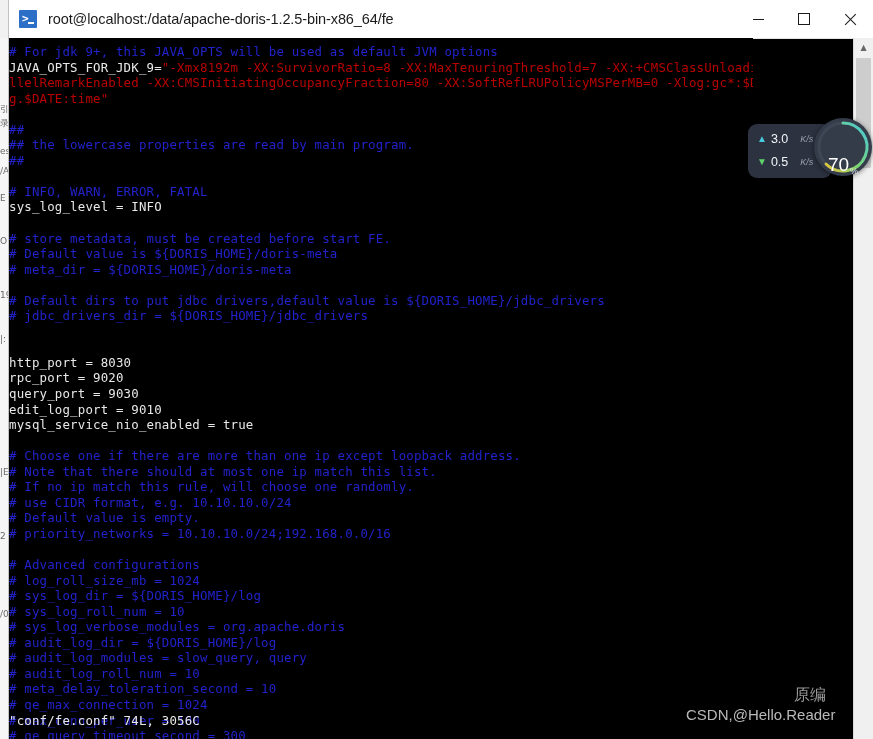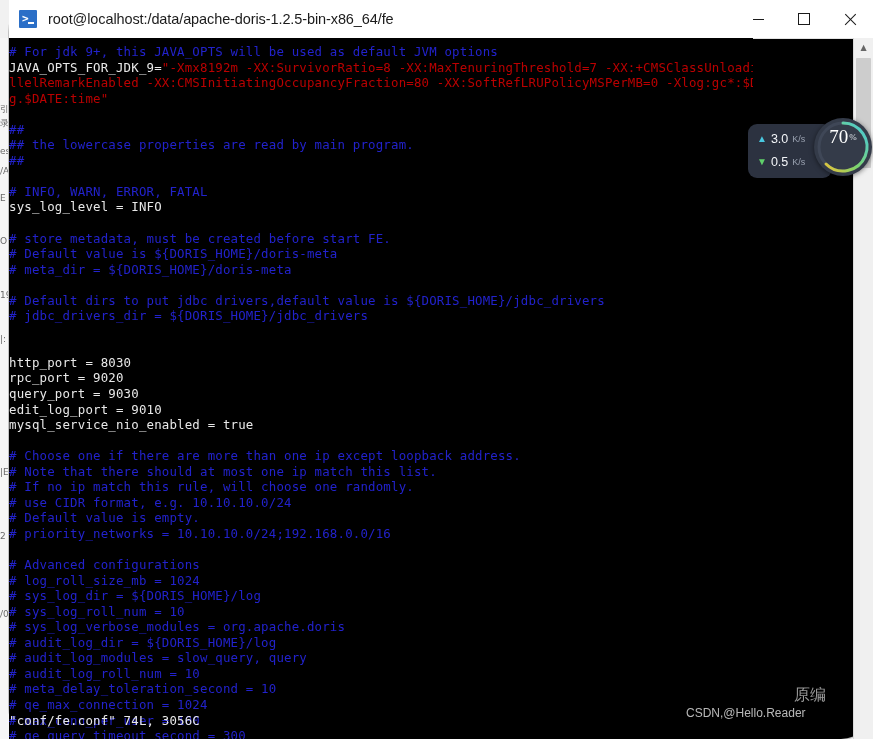--- a/index.html
+++ b/index.html
@@ -42,21 +42,20 @@
     white-space: nowrap;
   }
 
   
   #term-window {
     position: absolute;
     left: 9px; top: 0;
     width: 864px; height: 739px;
     background: #000000;
     box-shadow: 0 0 0 1px #c2c2c2;
-    border-radius: 32px;
   }
 
   
   #titlebar {
     position: relative;
     height: 38px;
     background: #ffffff;
     border-bottom: 1px solid #e3e3e3;
     display: flex;
     align-items: center;
@@ -221,54 +220,55 @@
   }
   .net-arrow.up   { color: #49c8e0; }
   .net-arrow.down { color: #5fd06a; }
   .net-val {
     font-size: 12.5px;
     color: #f2f4f7;
   }
   .net-unit {
     font-size: 9px;
     color: #9aa2b0;
-    margin-left: 4px;
+    margin-left: 12px;
+    font-style: italic;
   }
 
   #cpu-gauge {
     position: absolute;
     left: 66px; top: 0;
     width: 58px; height: 58px;
     border-radius: 50%;
     background: #343b49;
     box-shadow: 0 1px 5px rgba(0,0,0,0.5);
   }
   #cpu-gauge svg {
     position: absolute;
     left: 0; top: 0;
   }
   #cpu-label {
     position: absolute;
-    left: 0; top: 8px;
+    left: 0; top: 0;
     width: 58px; height: 58px;
     display: flex;
-    align-items: flex-start;
+    align-items: flex-end;
     justify-content: center;
     color: #ffffff;
-    font-family: Liberation Serif, serif;
+    font-family: Liberation Sans, sans-serif;
   }
   #cpu-num { font-size: 19px; }
   #cpu-pct { font-size: 9px; margin-left: 1px; margin-top: 6px; color: #dfe3e9; }
 
   
   #watermark {
     position: absolute;
     left: 686px; top: 706px;
     font-family: "Liberation Sans", sans-serif;
-    font-size: 12px;
+    font-size: 15px;
     color: #d8d8d8;
     opacity: 0.85;
     white-space: nowrap;
     pointer-events: none;
   }
   #watermark-cn {
     position: absolute;
     left: 794px; top: 685px;
     font-family: "DejaVu Sans", sans-serif;
     font-size: 16px;

